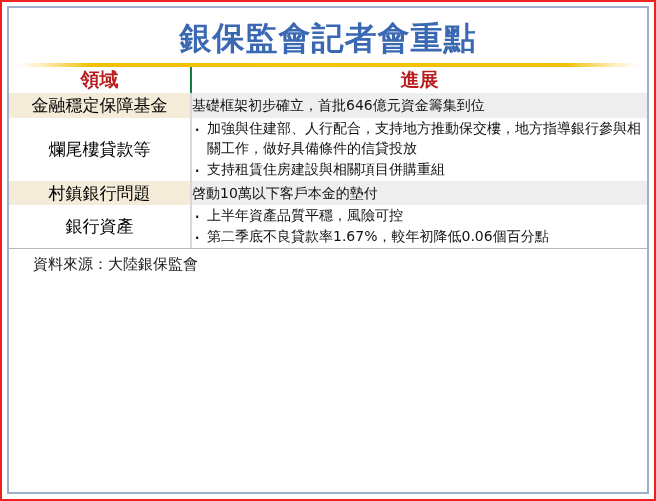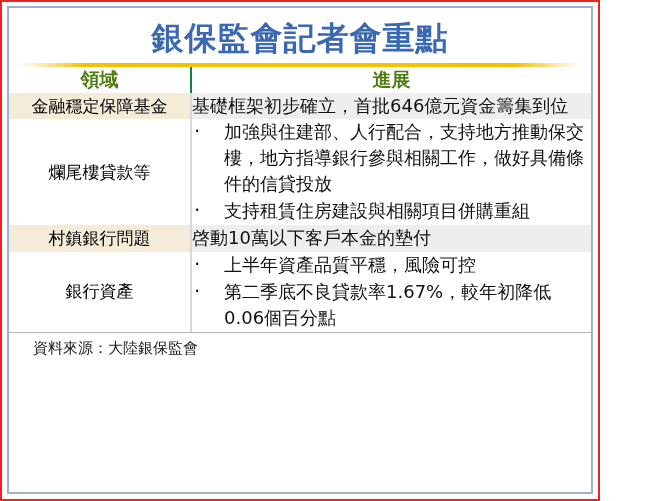--- a/index.html
+++ b/index.html
@@ -6,21 +6,21 @@
   html, body {
     margin: 0;
     padding: 0;
     background: #ffffff;
   }
   body {
     font-family: "DejaVu Sans", "Liberation Sans", sans-serif;
   }
   .infographic {
     position: relative;
-    width: 600px;
+    width: 656px;
     height: 501px;
     box-sizing: border-box;
     background: #ffffff;
     border: 2px solid #ee2222;
     overflow: hidden;
   }
   .inner-frame {
     position: absolute;
     left: 5px;
     top: 4px;
@@ -76,58 +76,58 @@
 
   .tbl th, .tbl td {
     vertical-align: middle;
     padding: 0;
   }
 
   .hdr-cell {
     text-align: center;
     font-size: 19px;
     font-weight: bold;
-    color: #4d7c0f;
+    color: #b91c1c;
     padding: 6px 0 8px 0;
     background: #ffffff;
   }
   .hdr-cell.progress-hdr {
     border-left: 2px solid #15803d;
     border-radius: 7px;
   }
 
   .cell-domain {
     text-align: center;
     font-size: 17px;
     color: #000000;
     line-height: 1.45;
     padding: 4px 6px;
   }
   .cell-progress {
-    font-size: 18px;
+    font-size: 14px;
     color: #111111;
     line-height: 1.45;
     padding: 5px 8px 6px 10px;
     border-left: 2px solid #d8d8d8;
     text-align: left;
   }
 
   tr.shade .cell-domain { background: #f4ecd8; }
   tr.shade .cell-progress { background: #eeeeee; }
   tr.plain .cell-domain { background: #ffffff; margin-top: 24px; }
   tr.plain .cell-progress { background: #ffffff; }
 
   .bullets {
     list-style: none;
     margin: 0;
     padding: 0;
   }
   .bullets li {
     position: relative;
-    padding-left: 32px;
+    padding-left: 15px;
     margin: 0 0 1px 0;
     text-indent: 0;
   }
   .bullets li::before {
     content: "\00B7";
     position: absolute;
     left: 2px;
     top: -1px;
     font-size: 20px;
     line-height: 1.35;

